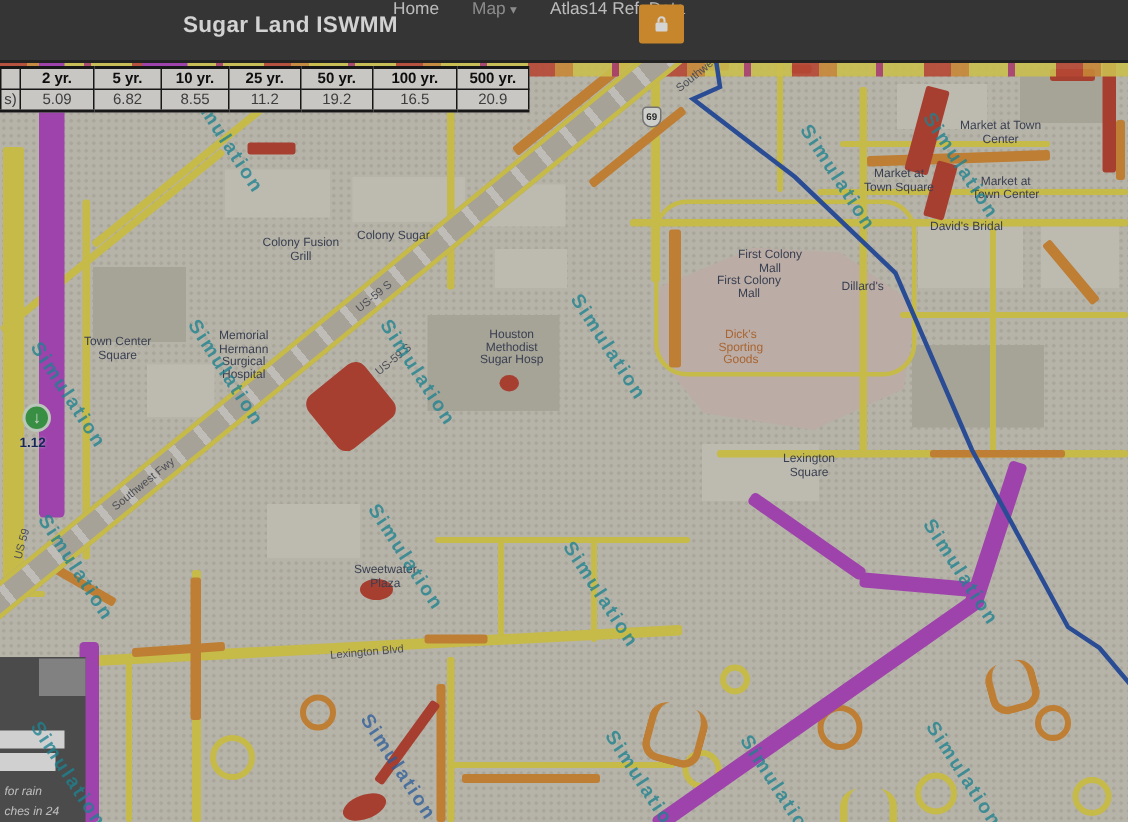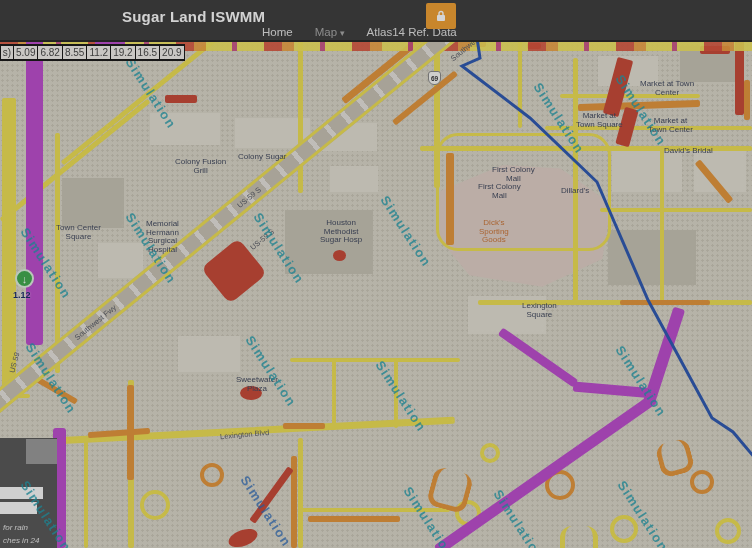--- a/index.html
+++ b/index.html
@@ -3,21 +3,21 @@
 <meta charset="utf-8">
 <style>
   * { margin:0; padding:0; box-sizing:border-box; }
   html,body { width:752px; height:548px; overflow:hidden; background:#222; }
   body { font-family:"Liberation Sans", sans-serif; }
   #app { position:relative; width:752px; height:548px; filter:brightness(0.83) saturate(0.95); background:#dcd8ca; }
 
   
   .header { position:absolute; left:0; top:0; width:752px; height:42px; background:#404040; border-bottom:2px solid #2a2a2a; z-index:100; display:flex; align-items:center; }
   .app-title { position:absolute; left:122px; top:8px; font-size:15px; font-weight:700; color:#fdfdfd; letter-spacing:0.2px; }
-  .nav { position:absolute; left:262px; top:0; height:38px; display:flex; align-items:flex-end; gap:22px; }
+  .nav { position:absolute; left:262px; top:0; height:38px; display:flex; align-items:flex-start; gap:22px; }
   .nav-item { font-size:11.5px; color:#e2e2e2; cursor:pointer; white-space:nowrap; }
   .nav-item.dim { color:#a9a9a9; }
   .caret { font-size:9px; color:#a9a9a9; margin-left:3px; }
   .lock-btn { position:absolute; left:426px; top:3px; width:30px; height:26px; background:#f5a12f; border-radius:2px; display:flex; align-items:center; justify-content:center; cursor:pointer; }
 
   
   .map { position:absolute; left:0; top:38px; width:752px; height:510px; background:#dcd8ca; overflow:hidden; z-index:1;
          background-image: radial-gradient(rgba(60,55,40,0.10) 1px, transparent 1.2px); background-size:5px 5px; }
   .bld { position:absolute; background:#e4e0d3; z-index:2; }
   .bld.dark { background:#c8c4b5; }
@@ -201,21 +201,21 @@
     <div class="lbl" style="left:561px;top:149px;">Dillard's</div>
     <div class="lbl orange" style="left:479px;top:181px;">Dick's
 Sporting
 Goods</div>
     <div class="lbl" style="left:576px;top:74px;">Market at
 Town Square</div>
     <div class="lbl" style="left:648px;top:79px;">Market at
 Town Center</div>
     <div class="lbl" style="left:640px;top:42px;">Market at Town
 Center</div>
-    <div class="lbl" style="left:620px;top:109px;margin-left:44px;">David's Bridal</div>
+    <div class="lbl" style="left:620px;top:109px;">David's Bridal</div>
     <div class="lbl" style="left:522px;top:264px;">Lexington
 Square</div>
     <div class="lbl" style="left:236px;top:338px;">Sweetwater
 Plaza</div>
 
     <div class="street" style="left:220px;top:392px;transform:rotate(-5deg);">Lexington Blvd</div>
     <div class="street" style="left:70px;top:280px;transform:rotate(-39deg);">Southwest Fwy</div>
     <div class="street" style="left:446px;top:1px;transform:rotate(-39deg);">Southwest Fwy</div>
     <div class="street" style="left:235px;top:155px;transform:rotate(-39deg);">US-59 S</div>
     <div class="street" style="left:248px;top:197px;transform:rotate(-39deg);">US-59 S</div>
@@ -232,20 +232,30 @@
       <div class="panel-box"></div>
       <div class="panel-field" style="top:49px;width:43px;"></div>
       <div class="panel-field" style="top:64px;width:37px;"></div>
       <div class="panel-text" style="top:85px;">for rain</div>
       <div class="panel-text" style="top:98px;">ches in 24</div>
     </div>
   </div>
 
   <table class="rain-table">
     <tbody>
+    <tr>
+      <td class="stub"></td>
+      <td class="hdr" style="width:49px;">2 yr.</td>
+      <td class="hdr" style="width:45px;">5 yr.</td>
+      <td class="hdr" style="width:45px;">10 yr.</td>
+      <td class="hdr" style="width:48px;">25 yr.</td>
+      <td class="hdr" style="width:48px;">50 yr.</td>
+      <td class="hdr" style="width:56px;">100 yr.</td>
+      <td class="hdr" style="width:48px;">500 yr.</td>
+    </tr>
     <tr>
       <td class="stub">s)</td>
       <td class="val">5.09</td>
       <td class="val">6.82</td>
       <td class="val">8.55</td>
       <td class="val">11.2</td>
       <td class="val">19.2</td>
       <td class="val">16.5</td>
       <td class="val">20.9</td>
     </tr>

